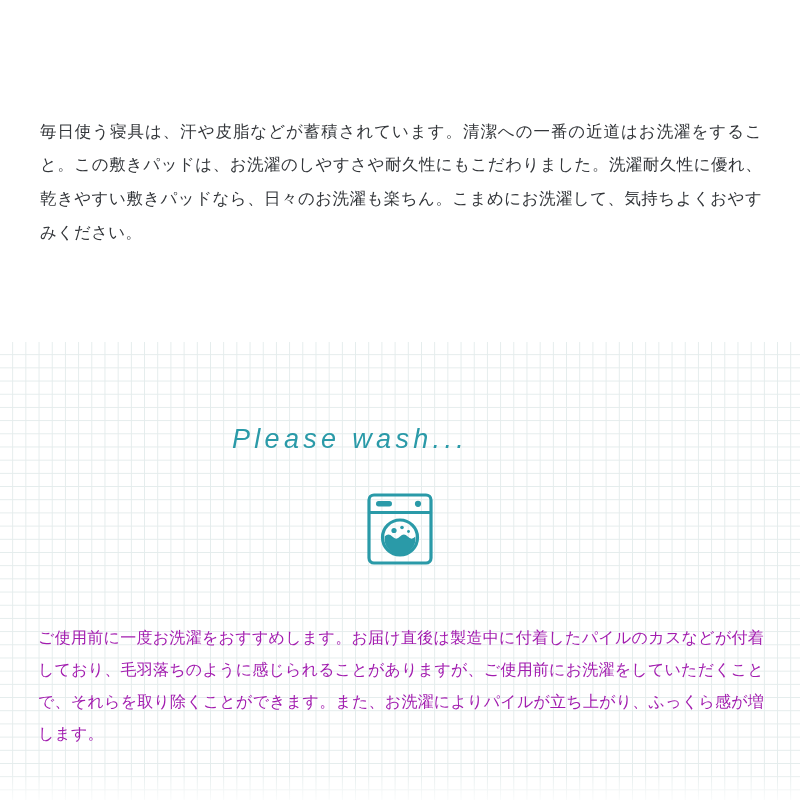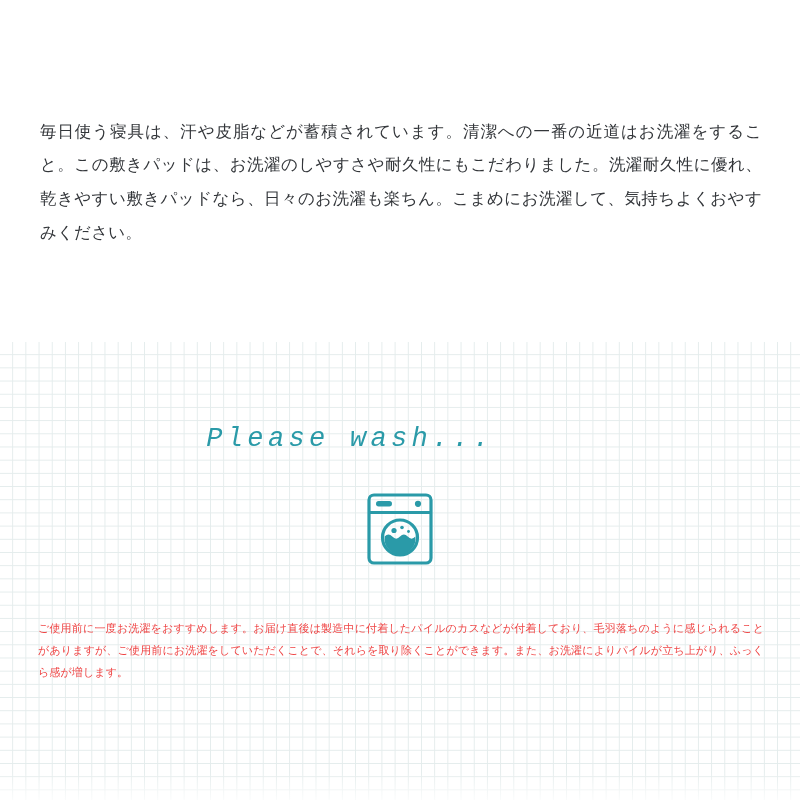--- a/index.html
+++ b/index.html
@@ -58,21 +58,21 @@
     background: linear-gradient(to bottom, rgba(255,255,255,0) 0%, #ffffff 72%);
   }
 
   
   .script-title {
     position: absolute;
     left: 0;
     top: 404px;
     width: 700px;
     text-align: center;
-    font-family: Liberation Mono, monospace;
+    font-family: Liberation Sans, sans-serif;
     font-style: italic;
     font-size: 27px;
     letter-spacing: 0.16em;
     color: #2a9aa8;
   }
 
   
   .icon-wrap {
     position: absolute;
     left: 0;
@@ -81,23 +81,23 @@
     display: flex;
     justify-content: center;
   }
 
   
   .wash-note {
     position: absolute;
     left: 38px;
     top: 586px;
     width: 726px;
-    font-size: 11px;
+    font-size: 16px;
     line-height: 2.0;
-    color: #ef4444;
+    color: #a21caf;
     letter-spacing: 0.01em;
     text-align: justify;
     text-justify: inter-character;
   }
 </style>
 </head>
 <body>
 
 <div class="page">
 

